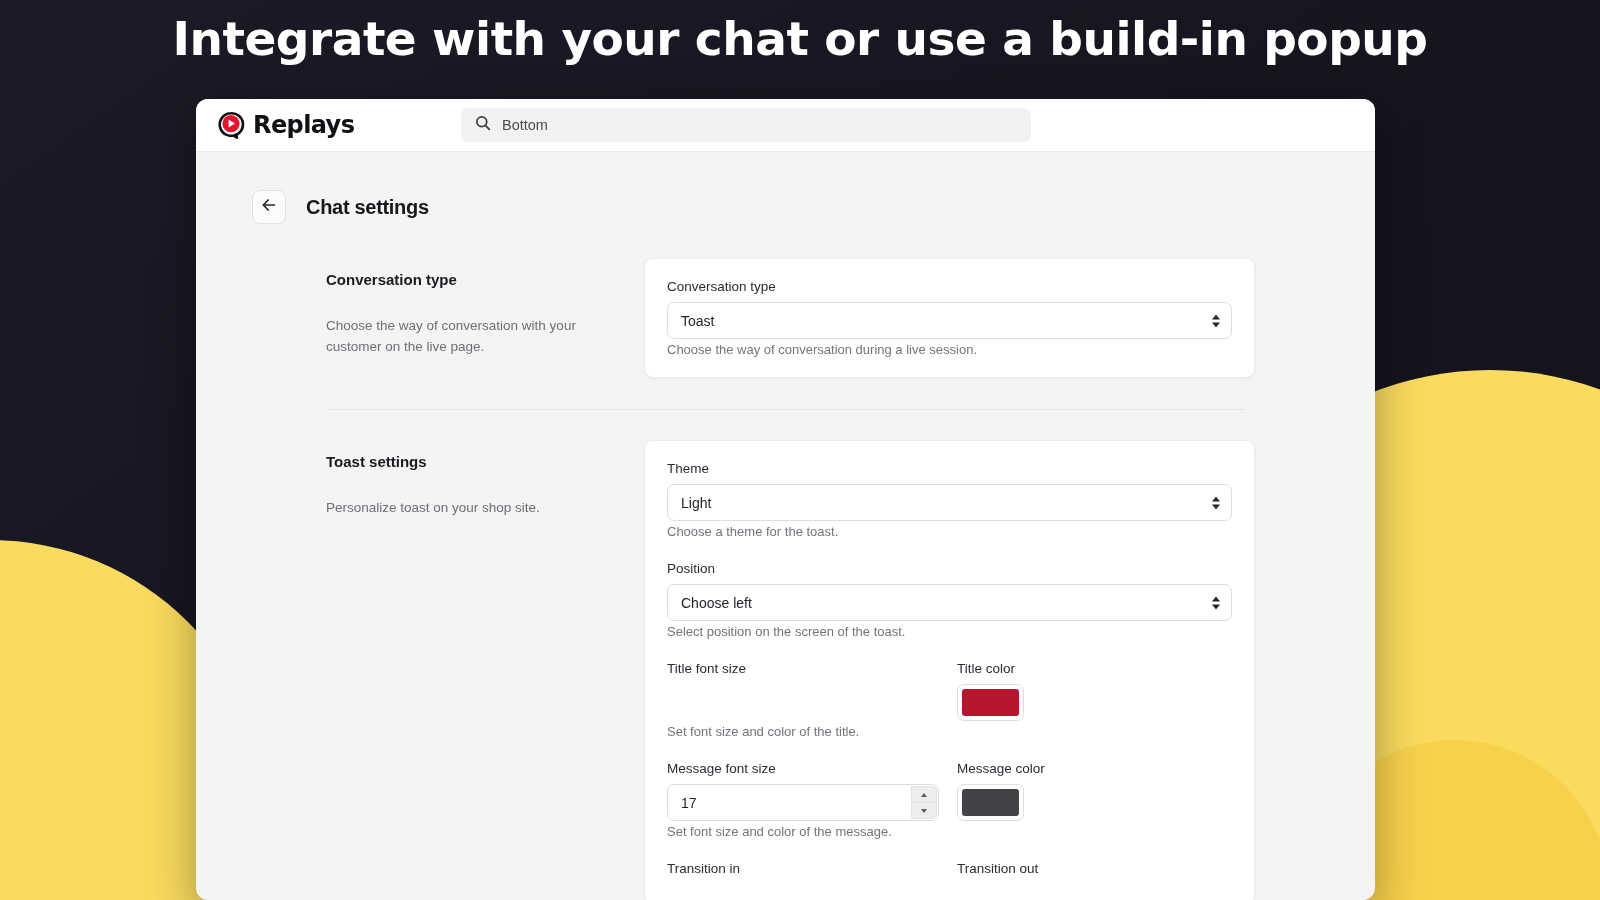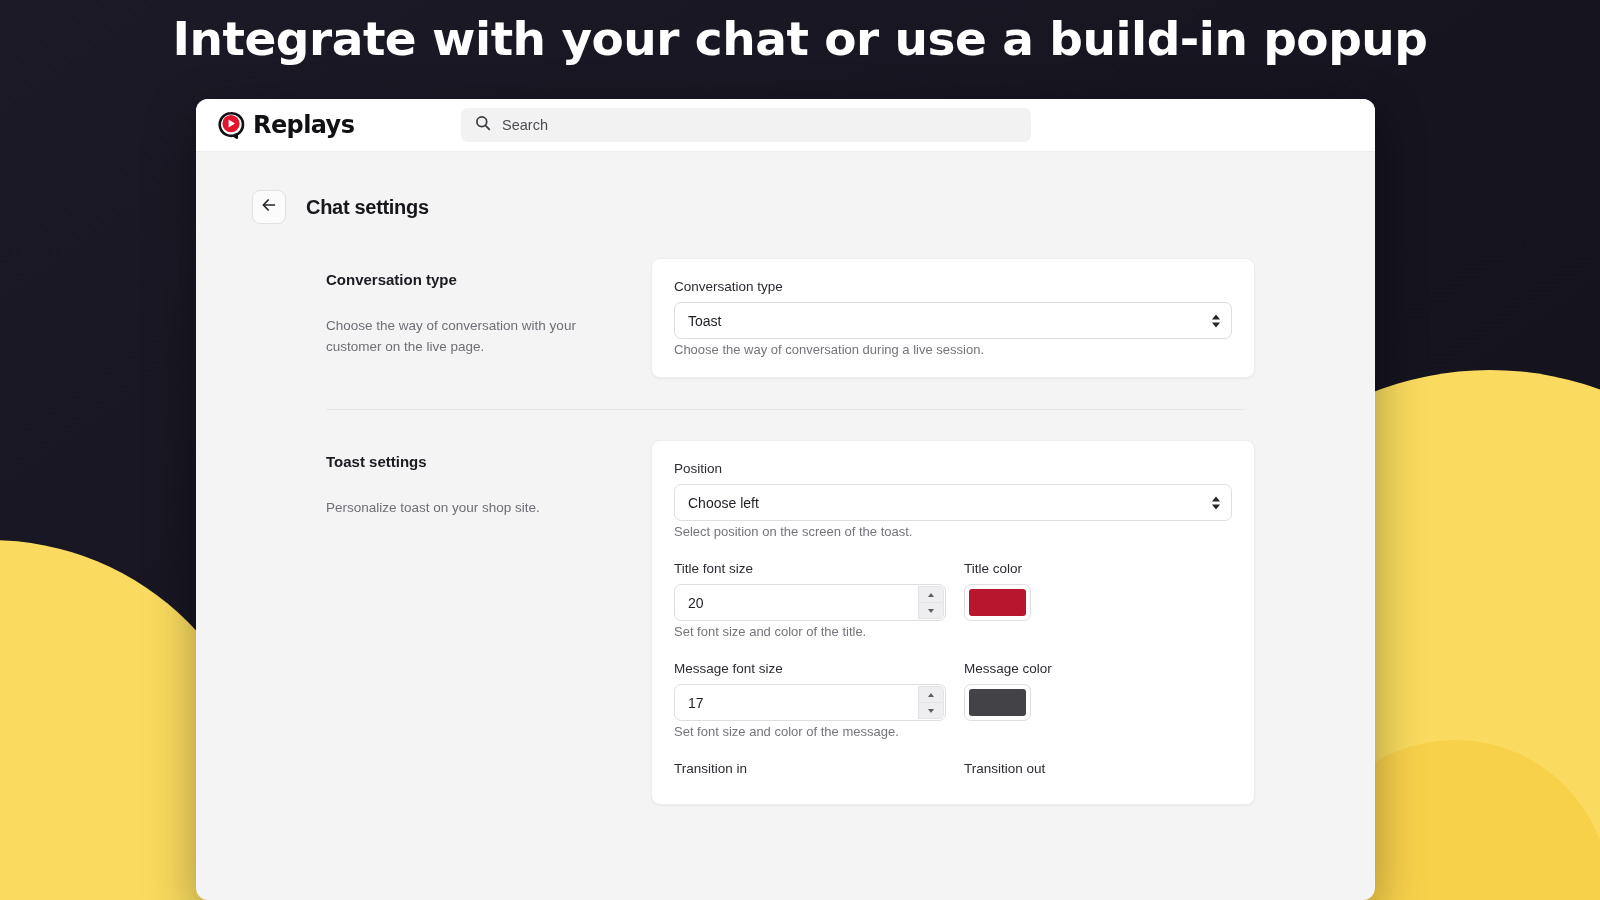--- a/index.html
+++ b/index.html
@@ -138,21 +138,21 @@
   .page-title {
     font-size: 20px;
     font-weight: bold;
     color: #17161c;
     letter-spacing: -0.3px;
   }
 
   .section {
     display: flex;
     padding: 0 120px 0 130px;
-    gap: 7px;
+    gap: 0;
   }
   .section-left {
     width: 318px;
     flex: none;
     padding-top: 13px;
   }
   .section-title {
     font-size: 15px;
     font-weight: bold;
     color: #1b1a20;
@@ -304,21 +304,21 @@
       <span class="brand-name">Replays</span>
     </div>
 
     <div class="search-box">
       <span>
         <svg width="16" height="16" viewBox="0 0 16 16">
           <circle cx="6.8" cy="6.8" r="4.9" fill="none" stroke="#3c3b43" stroke-width="1.7"></circle>
           <line x1="10.4" y1="10.4" x2="14.3" y2="14.3" stroke="#3c3b43" stroke-width="1.7" stroke-linecap="round"></line>
         </svg>
       </span>
-      <span class="ph">Search</span>
+      <span class="ph">Bottom</span>
     </div>
   </div>
 
   <div class="content">
 
     <div class="page-head">
       <div class="back-btn">
         <span>
           <svg width="16" height="16" viewBox="0 0 16 16">
             <line x1="2.6" y1="8" x2="13.4" y2="8" stroke="#26252c" stroke-width="1.7" stroke-linecap="round"></line>
@@ -354,48 +354,48 @@
     <div class="divider"></div>
 
     <div class="section">
       <div class="section-left">
         <div class="section-title">Toast settings</div>
         <div class="section-desc">Personalize toast on your shop site.</div>
       </div>
       <div class="section-right">
         <div class="card">
 
+          <div class="field">
+            <span class="label">Theme</span>
+            <div class="select">
+              <span>Light</span>
+              <span class="chev">
+                <span class="tri tri-up"></span>
+                  <span class="tri tri-dn"></span>
+              </span>
+            </div>
+            <div class="help">Choose a theme for the toast.</div>
+          </div>
 
           <div class="field">
             <span class="label">Position</span>
             <div class="select">
               <span>Choose left</span>
               <span class="chev">
                 <span class="tri tri-up"></span>
                   <span class="tri tri-dn"></span>
               </span>
             </div>
             <div class="help">Select position on the screen of the toast.</div>
           </div>
 
           <div class="field">
             <div class="row2">
               <div class="col-num">
                 <span class="label">Title font size</span>
-                <div class="number-wrap">
-                  <span>20</span>
-                  <span class="stepper">
-                    <span class="step-btn step-up">
-                        <span class="tri tri-up"></span>
-                      </span>
-                    <span class="step-btn step-dn">
-                        <span class="tri tri-dn"></span>
-                      </span>
-                  </span>
-                </div>
               </div>
               <div class="col-color">
                 <span class="label">Title color</span>
                 <div class="color-wrap">
                   <div class="swatch" style="background:#b8162e"></div>
                 </div>
               </div>
             </div>
             <div class="help">Set font size and color of the title.</div>
           </div>

